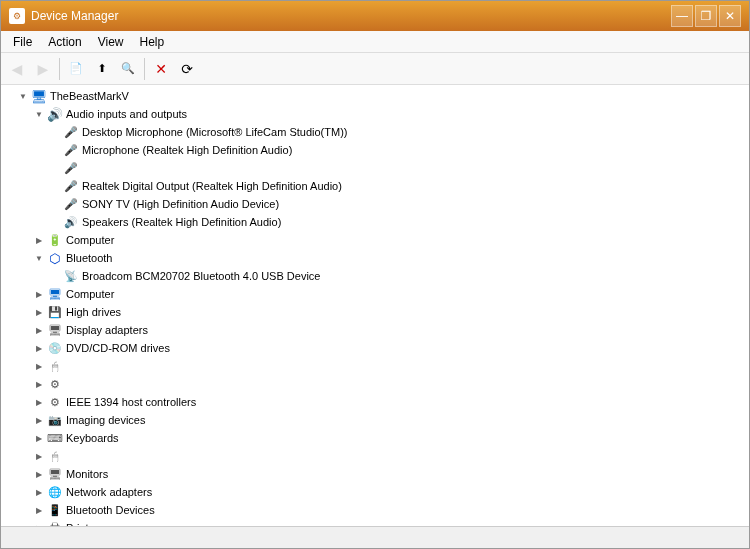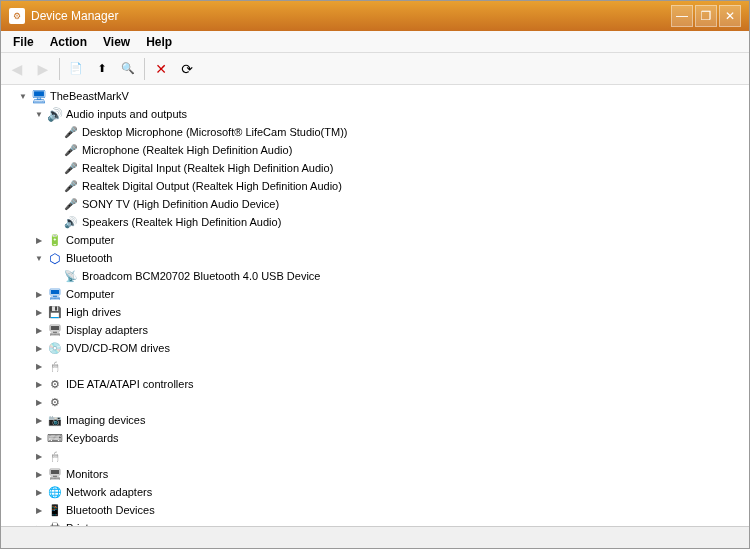--- a/index.html
+++ b/index.html
@@ -13,21 +13,21 @@
       color: white; font-size: 12px; font-weight: normal; flex-shrink: 0;
     }
     .title-bar-left { display: flex; align-items: center; gap: 6px; }
     .title-icon { width: 16px; height: 16px; background: #fff; border-radius: 2px; display: flex; align-items: center; justify-content: center; font-size: 9px; color: #c87020; }
     .title-controls { display: flex; gap: 2px; }
     .title-btn { width: 22px; height: 22px; border: 1px solid rgba(255,255,255,0.4); background: rgba(255,255,255,0.2); color: white; font-size: 12px; display: flex; align-items: center; justify-content: center; cursor: pointer; }
 
     .menu-bar {
       background: #f8f8f8; border-bottom: 1px solid #ddd; height: 22px; display: flex; align-items: center; padding: 0 4px; flex-shrink: 0;
     }
-    .menu-item { padding: 2px 8px; font-size: 12px; cursor: pointer; color: #000; font-weight: bold; }
+    .menu-item { padding: 2px 8px; font-size: 12px; cursor: pointer; color: #000; }
 
     .toolbar {
       background: #f8f8f8; border-bottom: 1px solid #ddd; height: 32px; display: flex; align-items: center; padding: 0 4px; gap: 2px; flex-shrink: 0;
     }
     .tb-btn { width: 24px; height: 24px; border: 1px solid transparent; background: transparent; display: flex; align-items: center; justify-content: center; cursor: pointer; font-size: 14px; }
     .tb-btn:disabled { opacity: 0.4; cursor: default; }
     .tb-separator { width: 1px; height: 22px; background: #ccc; margin: 0 2px; }
 
     .content-area { display: flex; flex: 1; overflow: hidden; }
 
@@ -117,21 +117,20 @@
         <span class="label">Desktop Microphone (Microsoft® LifeCam Studio(TM))</span>
       </div>
       <div class="tree-item indent3">
         <span class="expand-icon tri-none"></span>
         <span class="node-icon" style="color:#555; font-size:11px;">🎤</span>
         <span class="label">Microphone (Realtek High Definition Audio)</span>
       </div>
       <div class="tree-item indent3">
         <span class="expand-icon tri-none"></span>
         <span class="node-icon" style="color:#555; font-size:11px;">🎤</span>
-        <span class="label">Realtek Digital Input (Realtek High Definition Audio)</span>
       </div>
       <div class="tree-item indent3">
         <span class="expand-icon tri-none"></span>
         <span class="node-icon" style="color:#555; font-size:11px;">🎤</span>
         <span class="label">Realtek Digital Output (Realtek High Definition Audio)</span>
       </div>
       <div class="tree-item indent3">
         <span class="expand-icon tri-none"></span>
         <span class="node-icon" style="color:#555; font-size:11px;">🎤</span>
         <span class="label">SONY TV (High Definition Audio Device)</span>
@@ -184,26 +183,26 @@
       </div>
 
       <div class="tree-item indent2">
         <span class="expand-icon tri-right"></span>
         <span class="node-icon" style="color:#555; font-size:11px;">🖱</span>
       </div>
 
       <div class="tree-item indent2">
         <span class="expand-icon tri-right"></span>
         <span class="node-icon" style="color:#555; font-size:11px;">⚙</span>
-        <span class="label">IDE ATA/ATAPI controllers</span>
       </div>
 
       <div class="tree-item indent2">
         <span class="expand-icon tri-right"></span>
         <span class="node-icon" style="color:#555; font-size:11px;">⚙</span>
+        <span class="label">IEEE 1394 host controllers</span>
       </div>
 
       <div class="tree-item indent2">
         <span class="expand-icon tri-right"></span>
         <span class="node-icon" style="color:#555; font-size:11px;">📷</span>
         <span class="label">Imaging devices</span>
       </div>
 
       <div class="tree-item indent2">
         <span class="expand-icon tri-right"></span>

